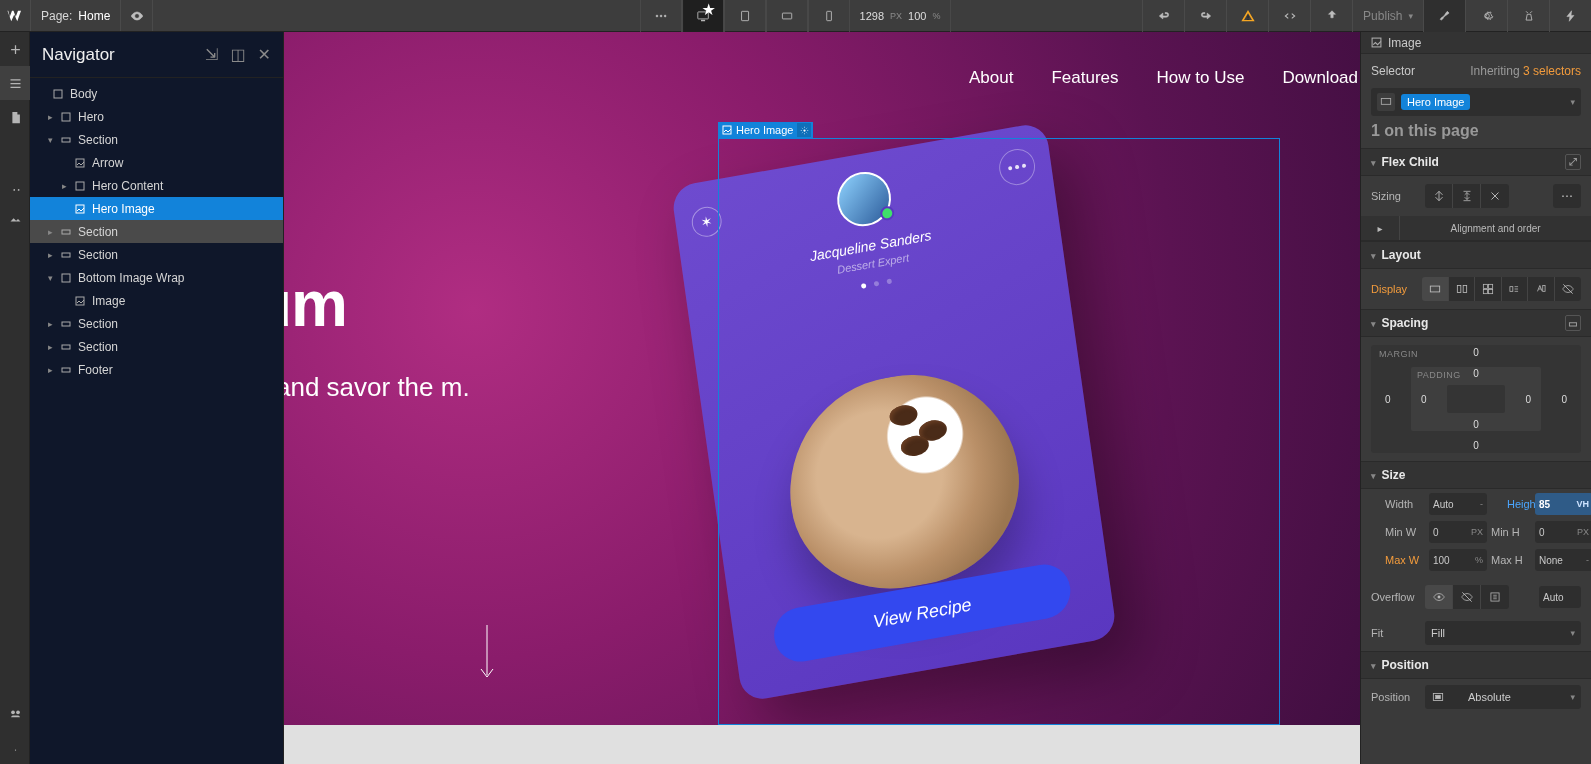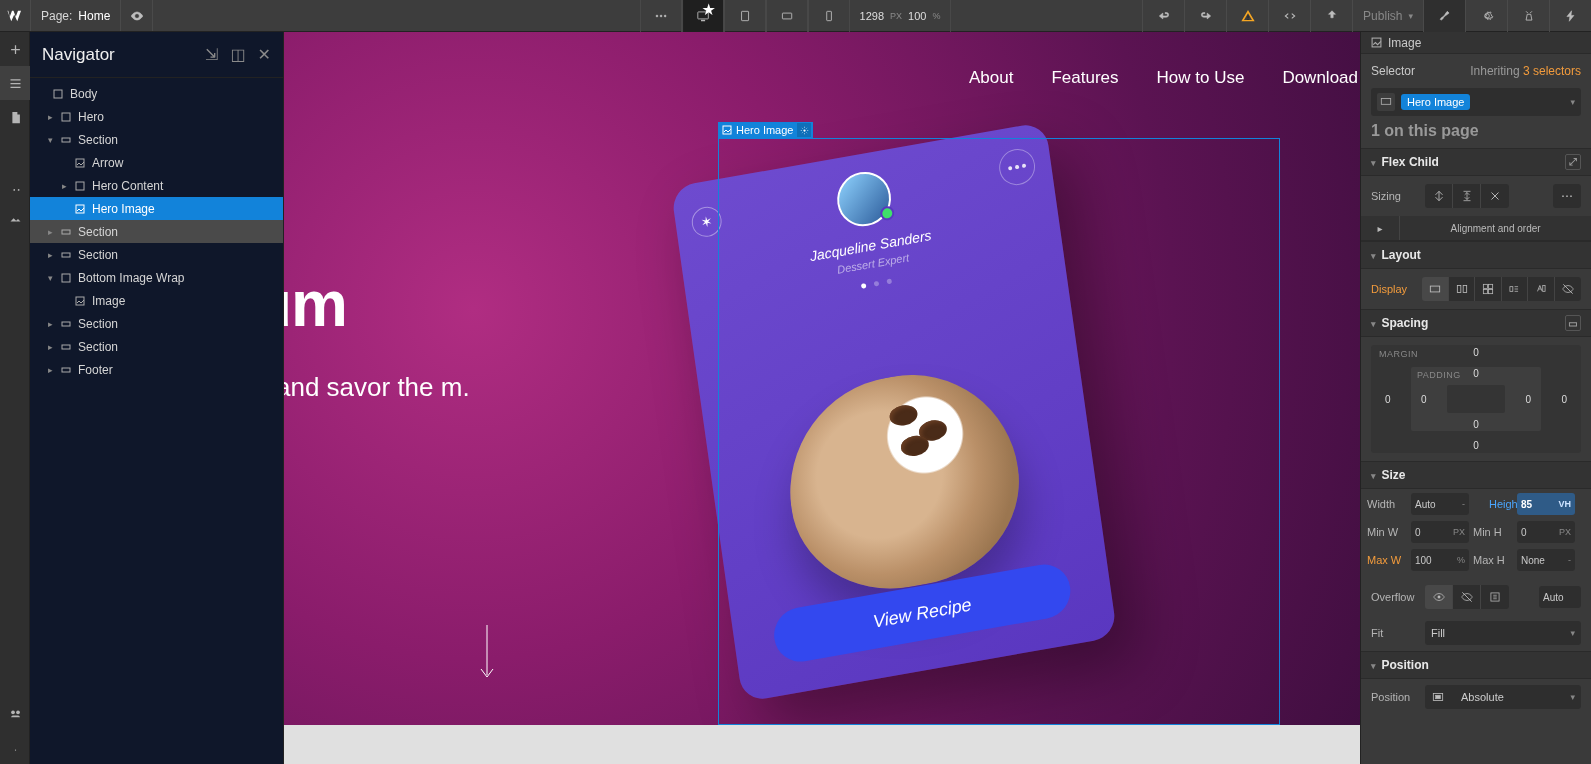--- a/index.html
+++ b/index.html
@@ -115,21 +115,21 @@
 
 .spacing-wrap { padding:8px 10px; }
 .margin-box { position:relative; height:108px; background:#343434; border-radius:3px; }
 .margin-label { position:absolute; left:8px; top:4px; font-size:9px; color:#888; letter-spacing:.5px;}
 .padding-box { position:absolute; left:40px; right:40px; top:22px; bottom:22px; background:#3e3e3e; border-radius:2px; }
 .padding-label {position:absolute; left:6px; top:3px; font-size:9px; color:#888;letter-spacing:.5px;}
 .inner-box { position:absolute; left:36px; right:36px; top:18px; bottom:18px; background:#343434; border-radius:2px;}
 .spnum { position:absolute; font-size:10px; color:#ddd; }
 
 
-.size-grid { padding:4px 10px 8px 6px; display:grid; grid-template-columns: 40px 58px 40px 58px; row-gap:6px; column-gap:4px; align-items:center; }
+.size-grid { padding:4px 10px 8px 24px; display:grid; grid-template-columns: 40px 58px 40px 58px; row-gap:6px; column-gap:4px; align-items:center; }
 .size-grid .lbl{font-size:11px;color:#b5b5b5;}
 .size-grid .lbl.orange{color:#f29b3c;}
 .size-grid .lbl.blue{color:#4aa6ff;margin-left:16px;}
 .valbox { height:22px; background:#2e2e2e; border-radius:3px; display:flex; align-items:center; justify-content:space-between; padding:0 4px; font-size:10px;}
 .valbox.blue { background:#2f5b87; color:#fff;font-weight:bold;}
 .valbox .u { color:#888; font-size:9px; }
 .valbox.blue .u{ color:#cde3ff;}
 
 .overflow-row, .fit-row, .pos-row { display:flex; align-items:center; padding:6px 10px; gap:8px;}
 .longsel { flex:1; height:24px; background:#2e2e2e; border-radius:3px; display:flex; align-items:center; padding:0 6px; font-size:11px; color:#ccc; justify-content:space-between;}
@@ -731,21 +731,21 @@
         <span class="chev">▾</span>
       </div>
   </div>
 
   <div class="sp-section-head">
       <span><span class="caret">▾</span><span>Position</span></span>
     </div>
   <div class="pos-row">
     <span class="sp-label">Position</span>
     <div class="longsel">
-      <span style="display:flex;align-items:center;gap:16px;">
+      <span style="display:flex;align-items:center;gap:23px;">
           <svg class="ic" width="12" height="12" viewBox="0 0 24 24">
             <rect x="4" y="6" width="16" height="12" fill="none" stroke-width="1.4"></rect>
             <rect x="8" y="9" width="8" height="6" fill="#bdbdbd"></rect>
           </svg>
           <span>Absolute</span>
         </span>
       <span class="chev">▾</span>
     </div>
   </div>
 </div>

